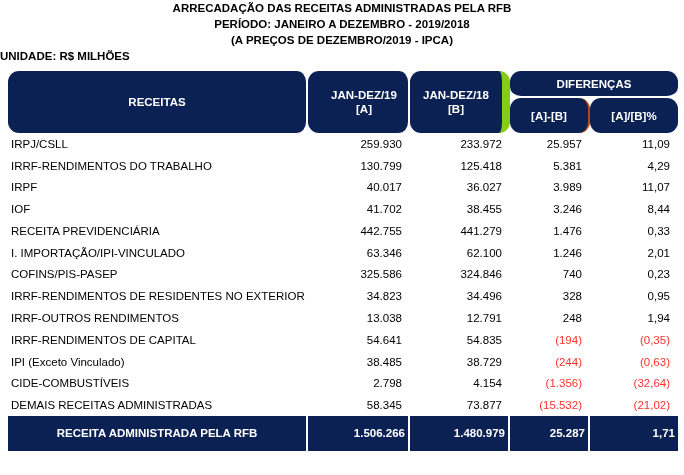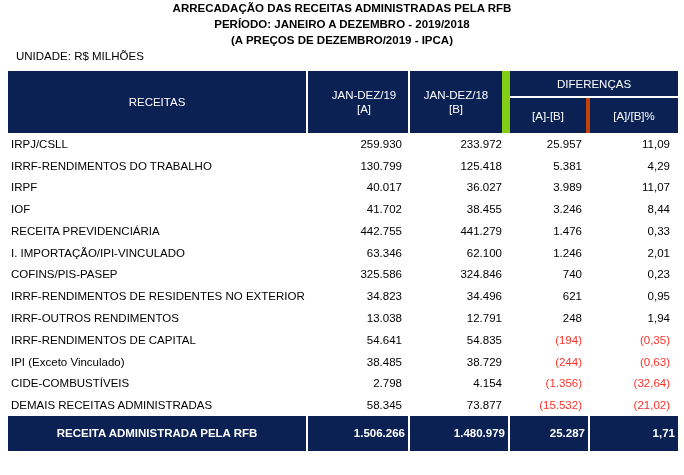--- a/index.html
+++ b/index.html
@@ -12,50 +12,51 @@
     color: #000000;
     overflow: hidden;
   }
   .title-block {
     text-align: center;
     font-size: 11.5px;
     font-weight: bold;
     line-height: 16px;
   }
   .unit-label {
-    margin: 1px 0 8px 16px;
-    font-size: 11.5px;
-    font-weight: normal;
+    margin: 1px 0 8px 0;
+    font-size: 11.5px;
+    font-weight: bold;
     line-height: 14px;
   }
   .rfb-table { margin-left: 8px; width: 670px; }
 
   
   .thead {
     display: grid;
     grid-template-columns: 300px 102px 100px 80px 88px;
     grid-template-rows: 27px 35px;
   }
   .th {
     background: #0B2154;
     color: #ffffff;
     font-size: 11.5px;
-    font-weight: normal;
+    font-weight: bold;
     display: flex;
     align-items: center;
     justify-content: center;
     box-sizing: border-box;
     text-align: center;
     line-height: 14px;
+    border-radius: 11px;
   }
   .th-receitas { grid-column: 1; grid-row: 1 / 3; border-right: 2px solid #ffffff; }
   .th-a { grid-column: 2; grid-row: 1 / 3; border-right: 2px solid #ffffff; flex-direction: column; padding-left: 12px; }
   .th-b { grid-column: 3; grid-row: 1 / 3; border-right: 8px solid #84cc16; flex-direction: column; }
   .th-dif { grid-column: 4 / 6; grid-row: 1; border-bottom: 2px solid #ffffff; }
-  .th-dif-abs { grid-column: 4; grid-row: 2; border-right: 4px solid #c2410c; }
+  .th-dif-abs { grid-column: 4; grid-row: 2; border-right: 2px solid #c2410c; }
   .th-dif-pct { grid-column: 5; grid-row: 2; }
 
   
   .trow {
     display: grid;
     grid-template-columns: 300px 102px 100px 80px 88px;
     height: 21.77px;
     align-items: center;
     font-size: 11.5px;
   }
@@ -168,21 +169,21 @@
     <div class="cell num">325.586</div>
     <div class="cell num">324.846</div>
     <div class="cell num">740</div>
     <div class="cell num">0,23</div>
   </div>
 
   <div class="trow">
     <div class="cell name">IRRF-RENDIMENTOS DE RESIDENTES NO EXTERIOR</div>
     <div class="cell num">34.823</div>
     <div class="cell num">34.496</div>
-    <div class="cell num">621</div>
+    <div class="cell num">328</div>
     <div class="cell num">0,95</div>
   </div>
 
   <div class="trow">
     <div class="cell name">IRRF-OUTROS RENDIMENTOS</div>
     <div class="cell num">13.038</div>
     <div class="cell num">12.791</div>
     <div class="cell num">248</div>
     <div class="cell num">1,94</div>
   </div>

